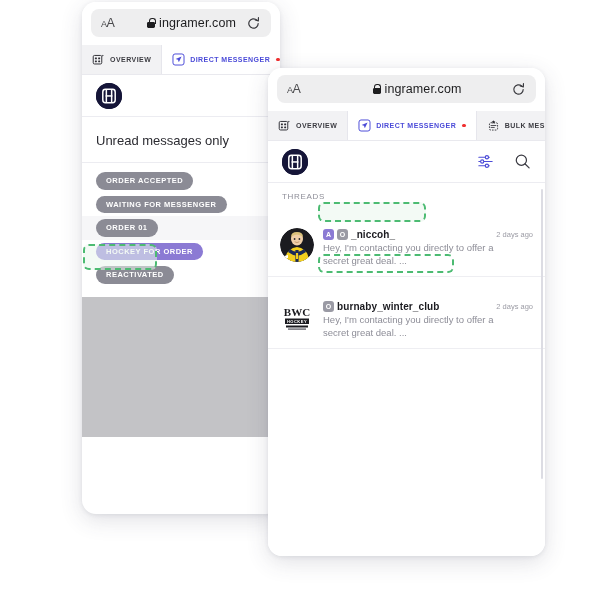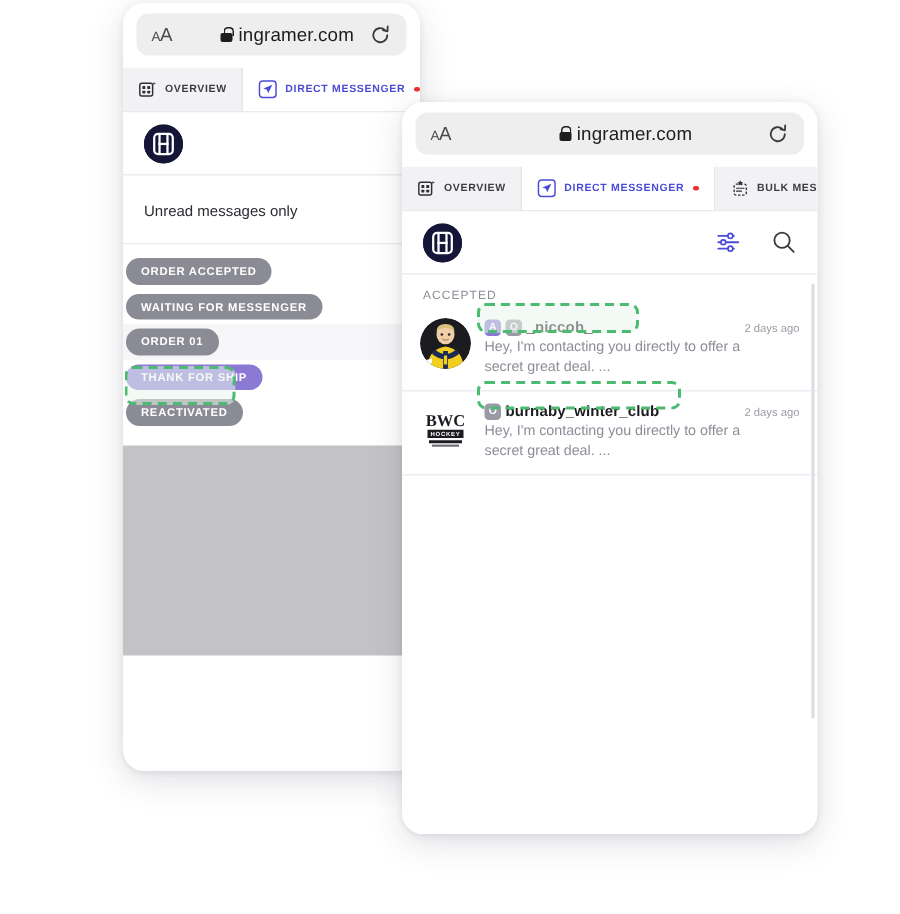--- a/index.html
+++ b/index.html
@@ -174,29 +174,29 @@
   }
   .icon-btn { width: 17px; height: 17px; }
   .icon-btn svg { display: block; }
 
   
   .unread-row {
     padding: 14px 14px 13px 14px;
     border-bottom: 1px solid #ececf1;
   }
   .unread-text {
-    font-size: 10px;
+    font-size: 13px;
     color: #2b2b31;
   }
   .taglist {
     padding: 6px 0 10px 0;
     background: #ffffff;
   }
   .tagrow {
-    padding: 3px 2px;
+    padding: 3px 14px;
     display: flex;
     align-items: center;
   }
   .tagrow.highlighted {
     background: #f6f6f8;
   }
   .tag {
     display: inline-block;
     border-radius: 11px;
     padding: 4px 10px 4.5px 10px;
@@ -230,20 +230,21 @@
     padding: 9px 14px 4px 14px;
     font-size: 8px;
     letter-spacing: 0.7px;
     color: #8e8e98;
   }
   .thread {
     display: flex;
     padding: 7px 12px 9px 12px;
     border-bottom: 1px solid #eeeef2;
     position: relative;
+    margin-top: 16px;
   }
   .avatar {
     width: 34px; height: 34px;
     border-radius: 50%;
     flex: none;
     margin-right: 9px;
     overflow: hidden;
     position: relative;
     background: #ffffff;
   }
@@ -380,21 +381,21 @@
       <div class="tagrow">
         <span class="tag gray">ORDER ACCEPTED</span>
       </div>
       <div class="tagrow">
         <span class="tag gray">WAITING FOR MESSENGER</span>
       </div>
       <div class="tagrow highlighted">
         <span class="tag gray">ORDER 01</span>
       </div>
       <div class="tagrow">
-        <span class="tag purple">THANK FOR SHIP</span>
+        <span class="tag purple">HOCKEY FOR ORDER</span>
       </div>
       <div class="tagrow">
         <span class="tag gray">REACTIVATED</span>
       </div>
     </div>
 
     <div class="gray-block"></div>
   </div>
 
   <div class="sel" style="left:83px; top:244px; width:74px; height:26px;"></div>
@@ -478,21 +479,21 @@
         <span class="icon-btn">
           <svg viewBox="0 0 18 18" width="17" height="17">
             <circle cx="7.8" cy="7.6" r="5.4" fill="none" stroke="#3a3a42" stroke-width="1.3"></circle>
             <path d="M11.8 11.6 L16 15.8" stroke="#3a3a42" stroke-width="1.3" stroke-linecap="round"></path>
           </svg>
         </span>
       </div>
     </div>
 
     <div class="front-body">
-      <div class="threads-header">ACCEPTED</div>
+      <div class="threads-header">THREADS</div>
 
       <div class="thread">
         <div class="avatar">
           <svg viewBox="0 0 34 34" width="34" height="34">
             <defs>
                 <clipPath id="c1">
                   <circle cx="17" cy="17" r="17"></circle>
                 </clipPath>
               </defs>
             <g clip-path="url(#c1)">

